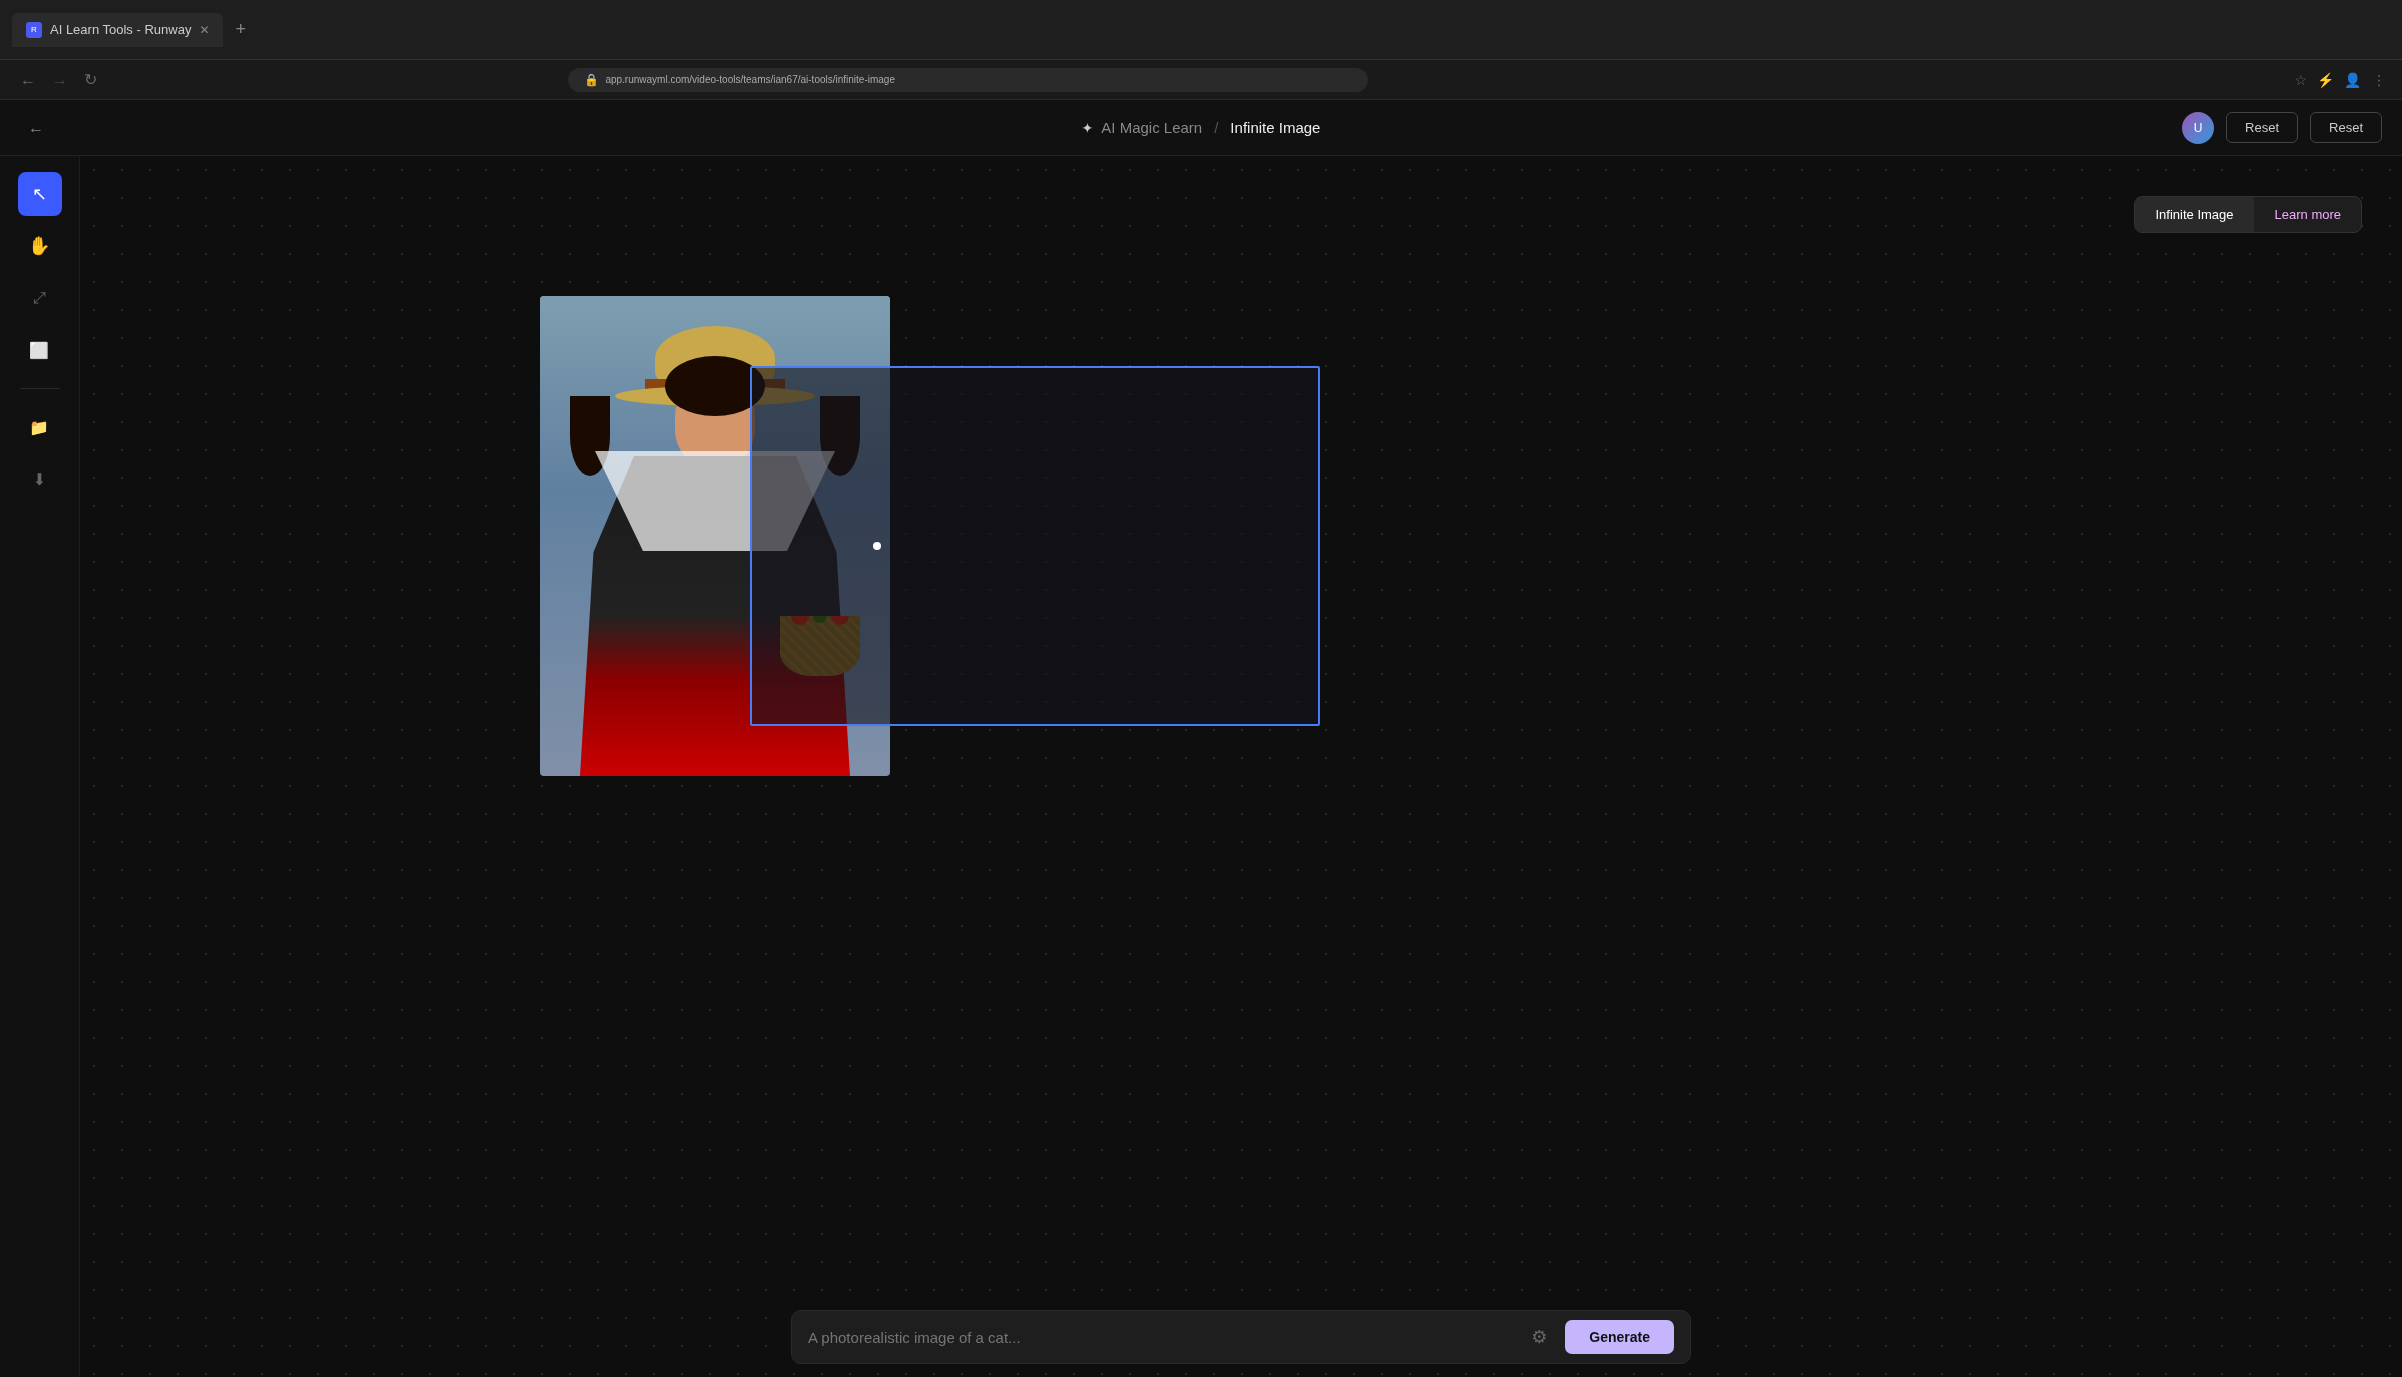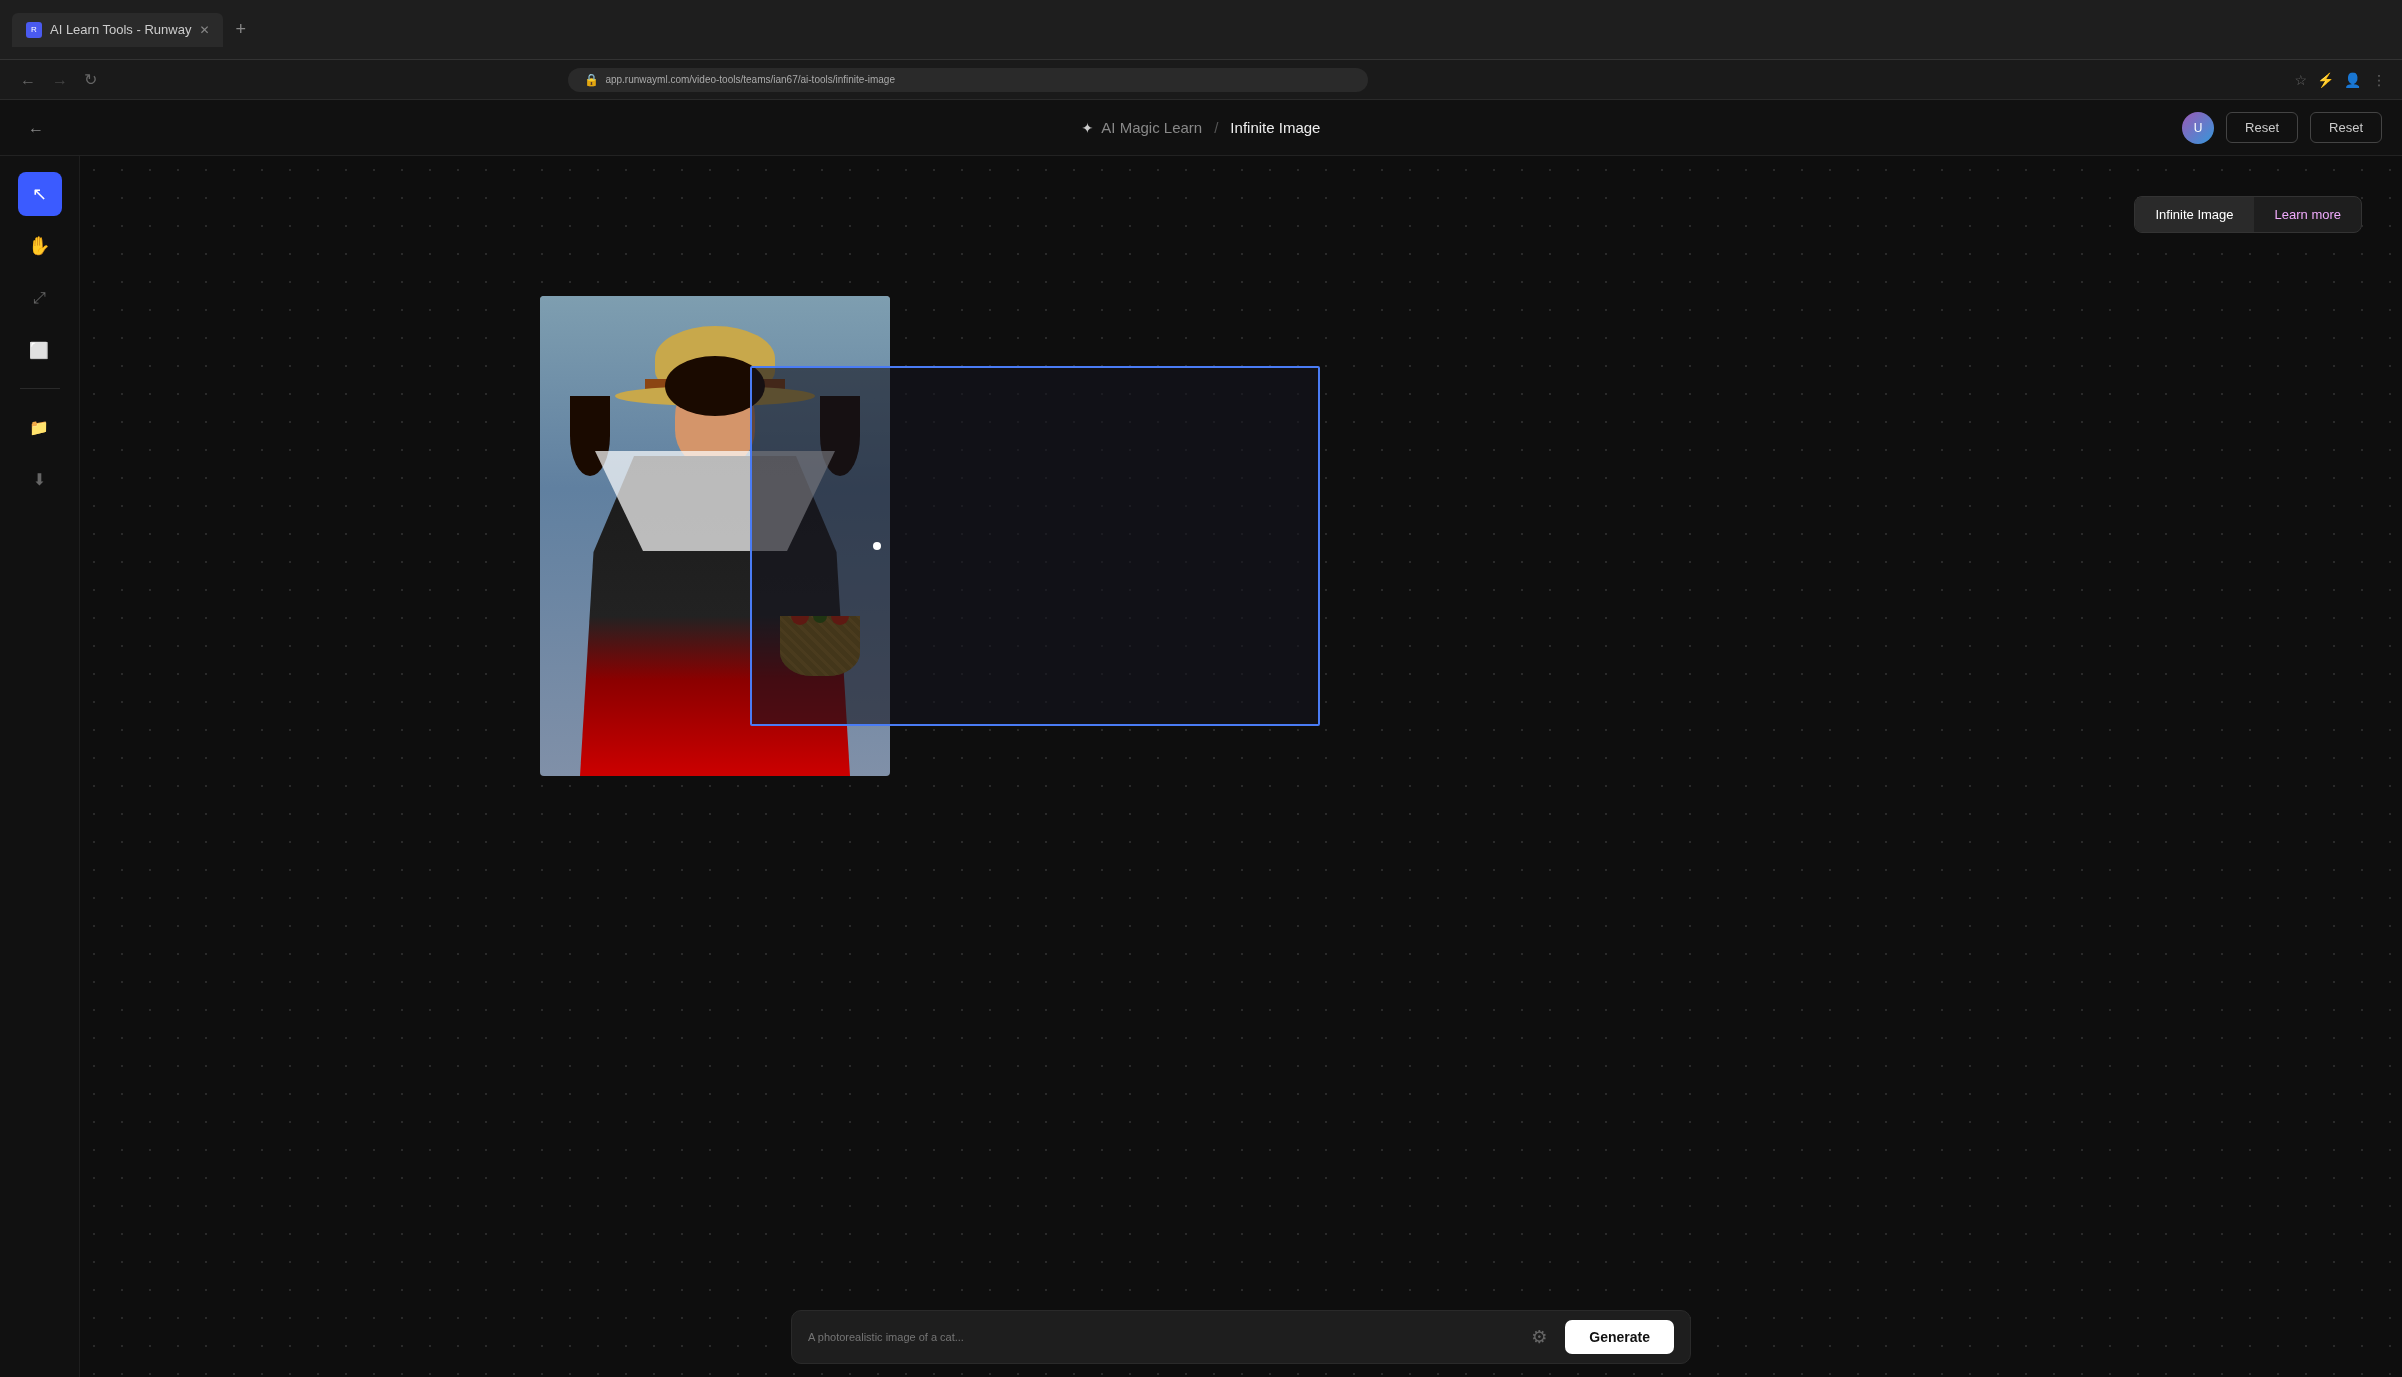--- a/index.html
+++ b/index.html
@@ -477,36 +477,36 @@
       height: 54px;
       border: 1px solid #2a2a2a;
     }
 
     .prompt-input {
       flex: 1;
       background: transparent;
       border: none;
       outline: none;
       color: #777;
-      font-size: 11px;
+      font-size: 15px;
     }
 
     .prompt-settings-btn {
       width: 32px;
       height: 32px;
       display: flex;
       align-items: center;
       justify-content: center;
       color: #666;
       cursor: pointer;
       font-size: 18px;
     }
 
     .btn-generate {
-      background: #ffffff;
+      background: #c4b5fd;
       color: #111;
       border: none;
       border-radius: 7px;
       padding: 9px 24px;
       font-size: 14px;
       font-weight: 600;
       cursor: pointer;
       margin-left: 10px;
     }
 

